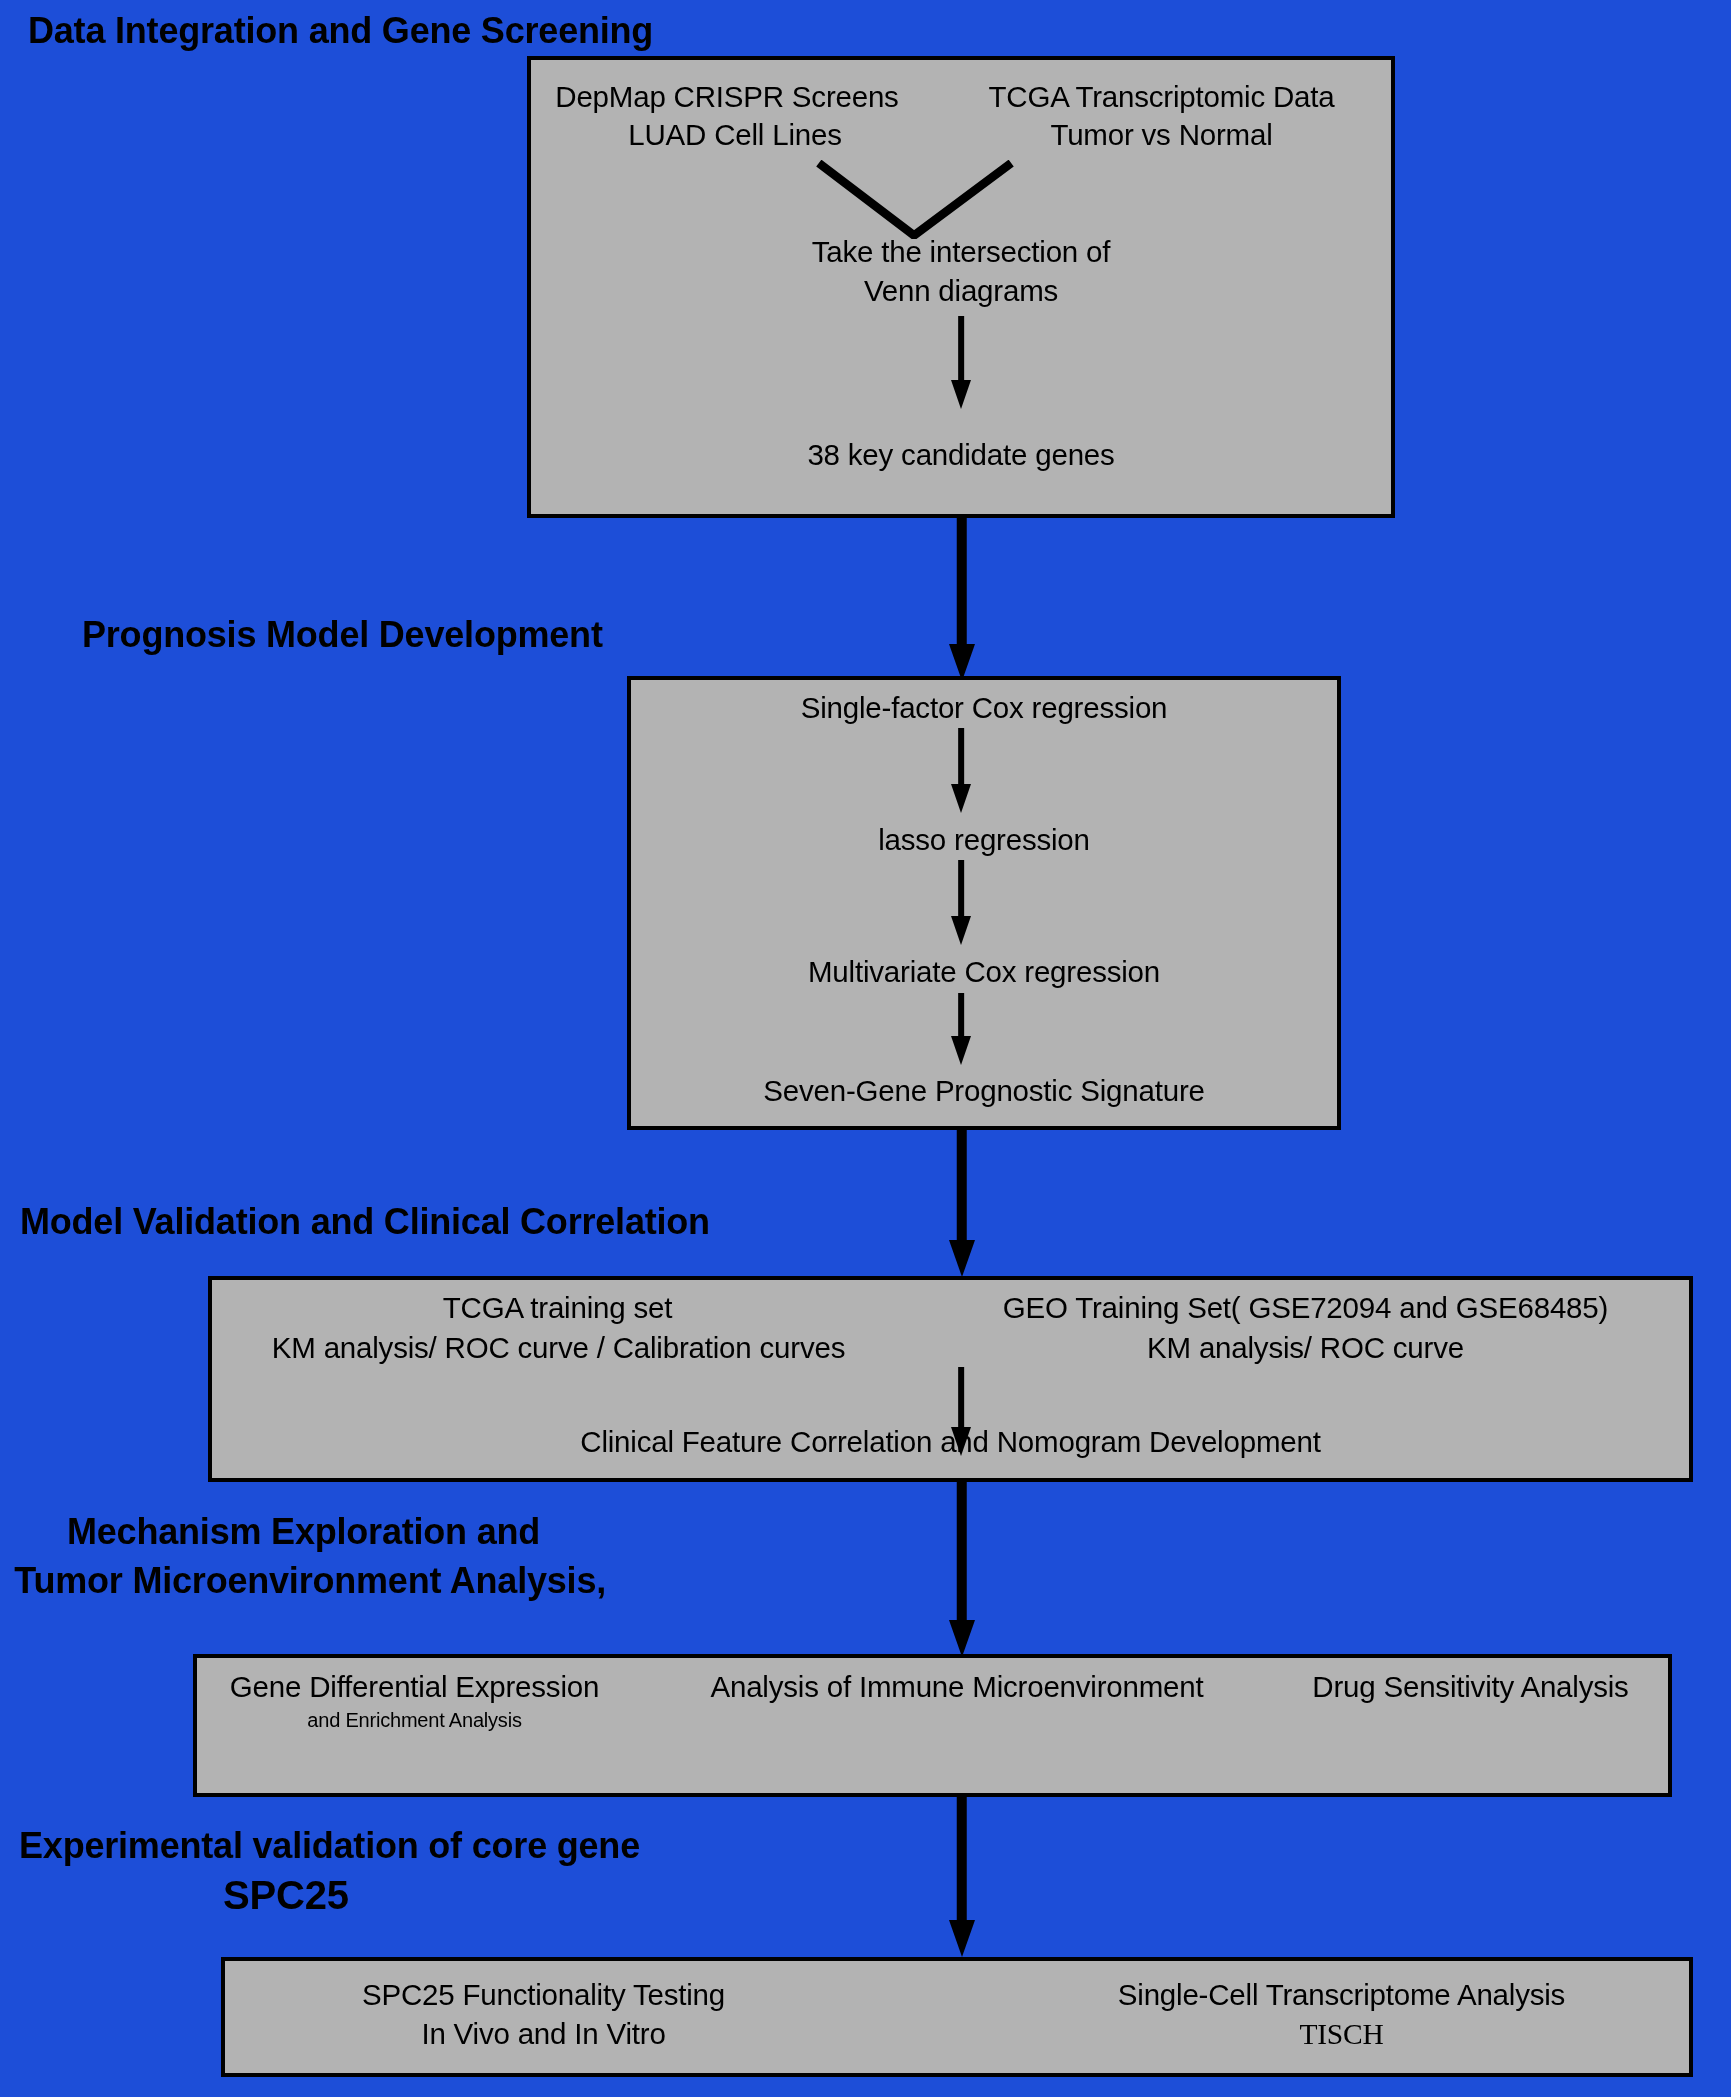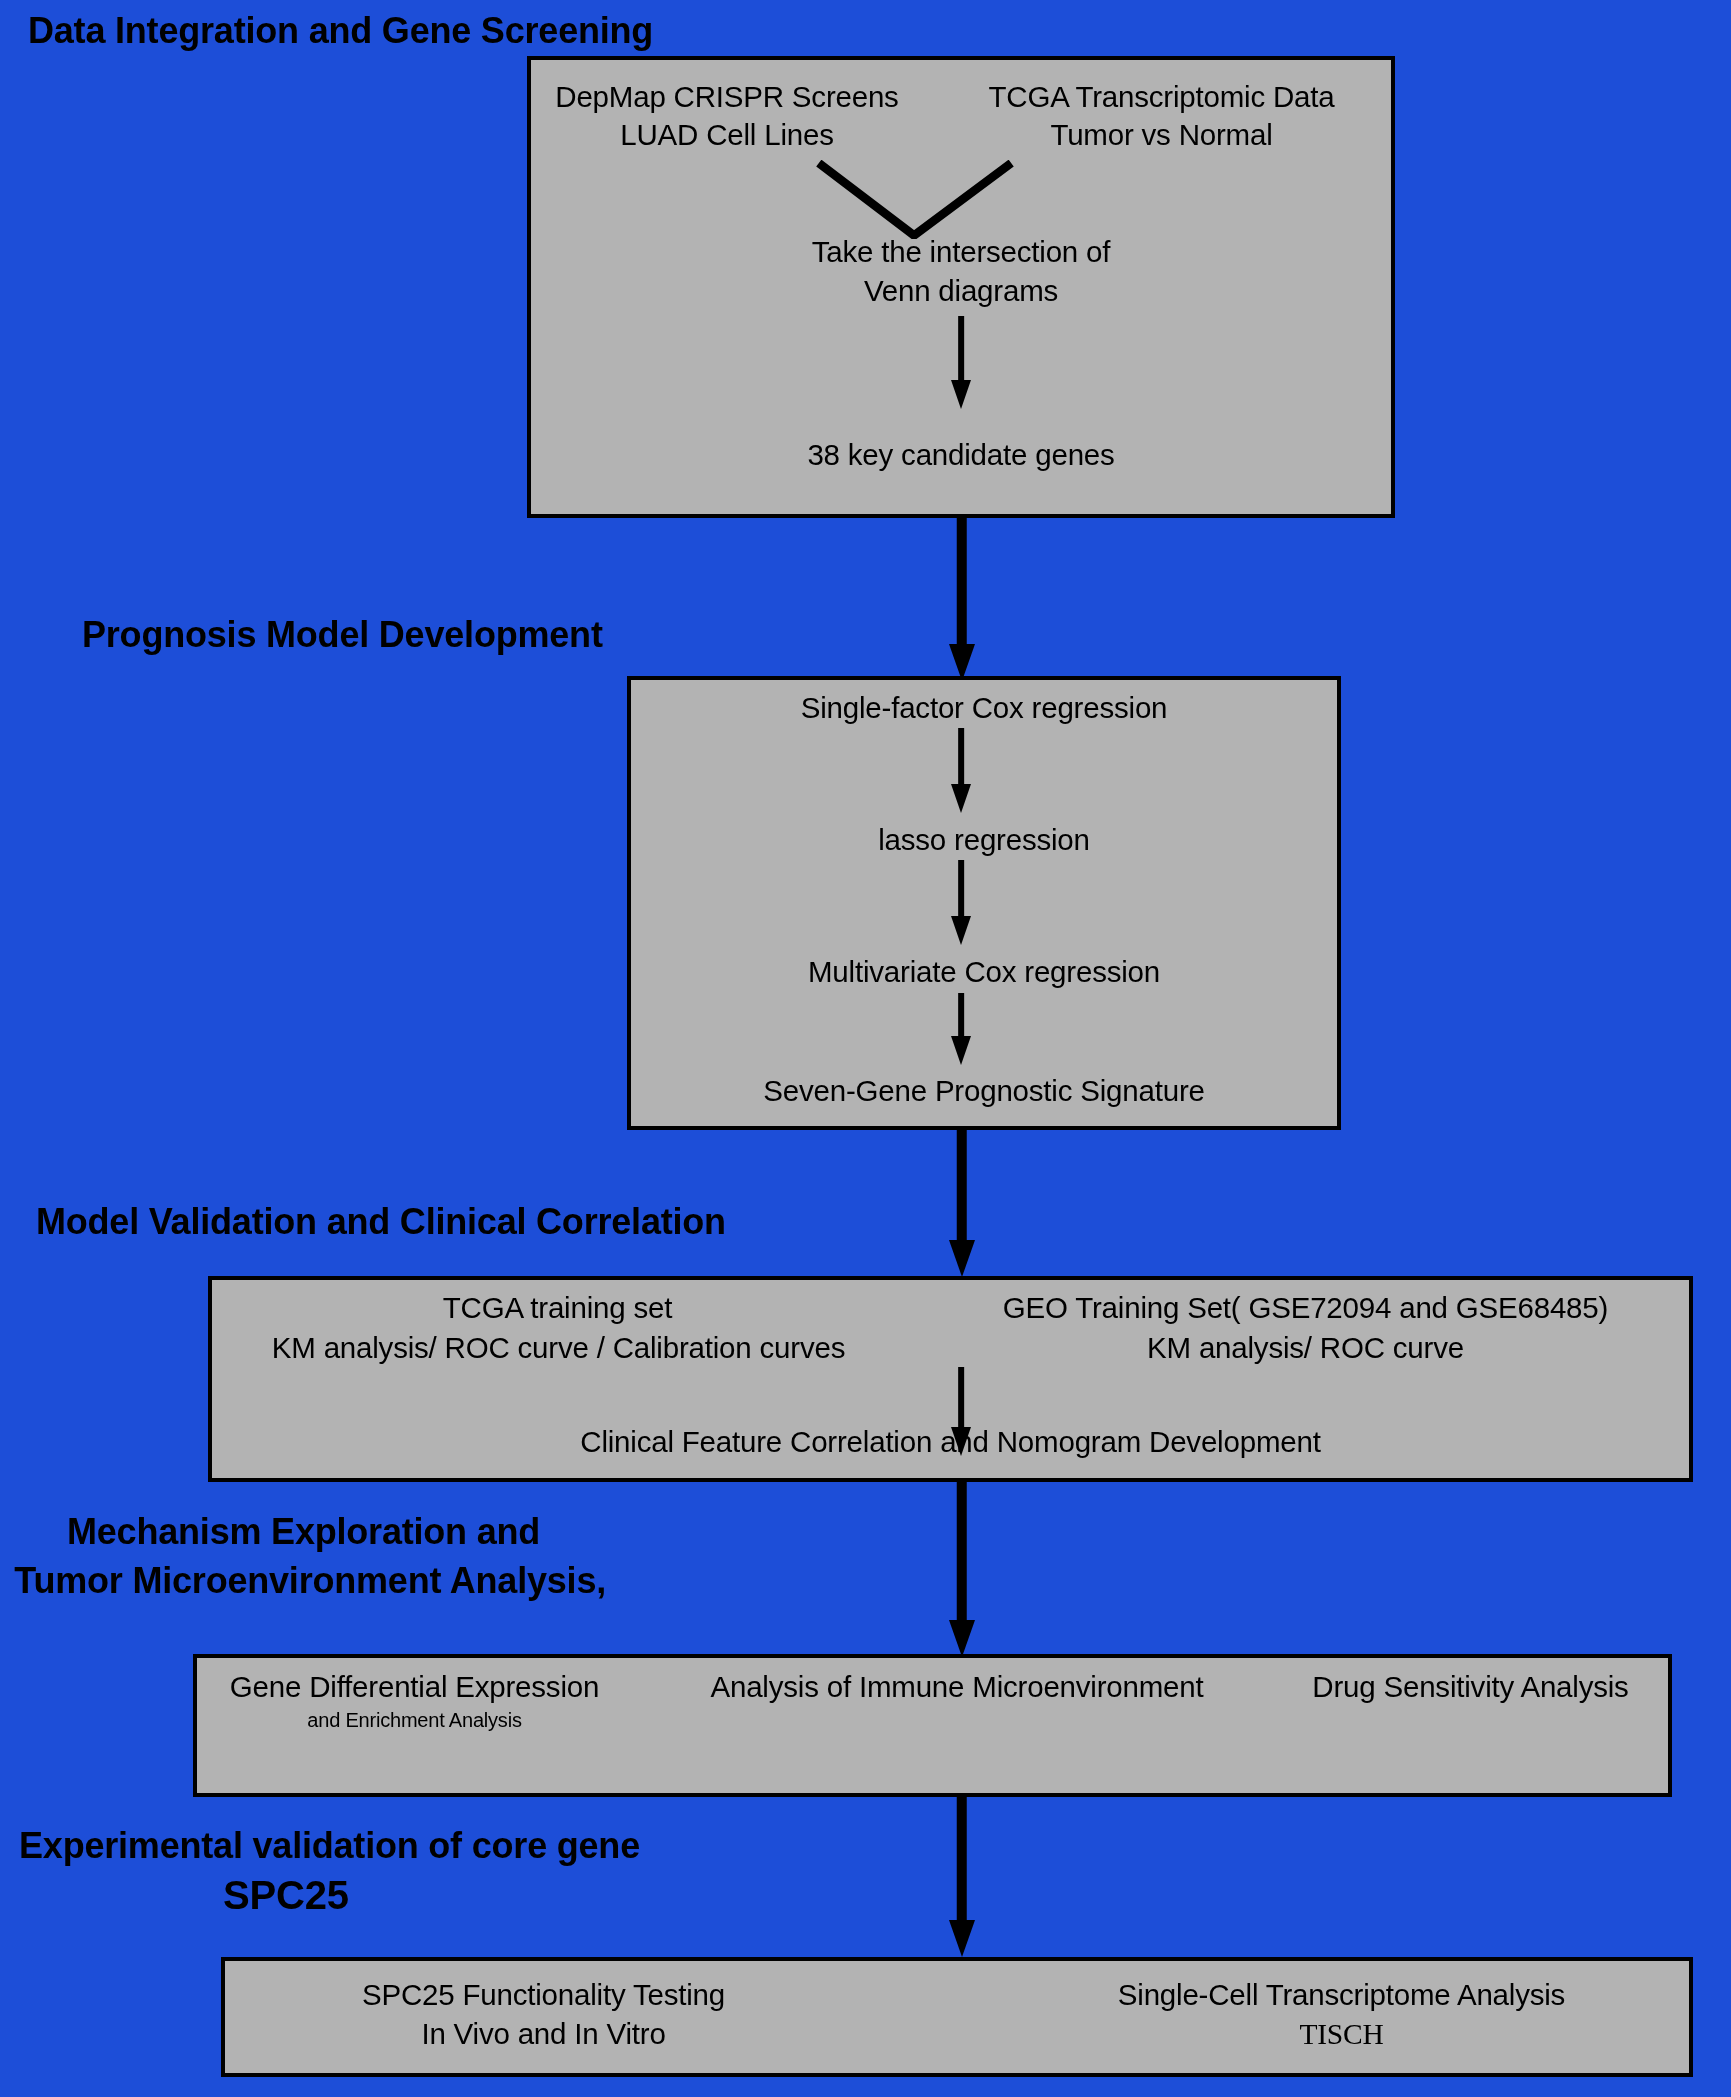--- a/index.html
+++ b/index.html
@@ -75,21 +75,21 @@
 </head>
 <body>
 
 <div id="canvas">
 
   <div class="section-heading" style="left:28px; top:9.5px; font-size:36px;">Data Integration and Gene Screening</div>
 
   <div class="box" style="left:527px; top:56px; width:868px; height:462px;"></div>
 
   <div class="node-text" style="left:527px; top:78px; width:400px; font-size:29.5px;">DepMap CRISPR Screens</div>
-  <div class="node-text" style="left:527px; top:116px; width:400px; font-size:29.5px;">LUAD Cell Lines</div>
+  <div class="node-text" style="left:527px; top:116px; width:400px; font-size:29.5px;padding-left:8px;">LUAD Cell Lines</div>
 
   <div class="node-text" style="left:950px; top:78px; width:423px; font-size:29.5px;">TCGA Transcriptomic Data</div>
   <div class="node-text" style="left:950px; top:116px; width:423px; font-size:29.5px;">Tumor vs Normal</div>
 
   <div class="vmerge" style="left:815px; top:160px; width:200px; height:79px;">
     <svg width="200" height="79" viewBox="0 0 420 165">
       <polyline points="8,6 208,158 412,6" fill="none" stroke="#000000" stroke-width="18" stroke-linejoin="miter"></polyline>
     </svg>
   </div>
 
@@ -133,21 +133,21 @@
     <div class="head"></div>
   </div>
 
   <div class="node-text" style="left:627px; top:1072px; width:714px; font-size:29.5px;">Seven-Gene Prognostic Signature</div>
 
   <div class="arrow" style="left:932px; top:1130px; width:59px; height:147px;">
     <div class="shaft" style="width:10.5px; height:111px;"></div>
     <div class="head"></div>
   </div>
 
-  <div class="section-heading" style="left:20px; top:1201px; font-size:36px;margin-left:16px;">Model Validation and Clinical Correlation</div>
+  <div class="section-heading" style="left:20px; top:1201px; font-size:36px;">Model Validation and Clinical Correlation</div>
 
   <div class="box" style="left:208px; top:1276px; width:1485px; height:206px;"></div>
 
   <div class="node-text" style="left:208px; top:1289px; width:699px; font-size:29.5px;">TCGA training set</div>
   <div class="node-text" style="left:197px; top:1329px; width:723px; font-size:29.5px;">KM analysis/ ROC curve / Calibration curves</div>
 
   <div class="node-text" style="left:918px; top:1289px; width:775px; font-size:29.5px;">GEO Training Set( GSE72094 and GSE68485)</div>
   <div class="node-text" style="left:918px; top:1329px; width:775px; font-size:29.5px;">KM analysis/ ROC curve</div>
 
   <div class="arrow slim" style="left:941px; top:1367px; width:40px; height:89px;">

